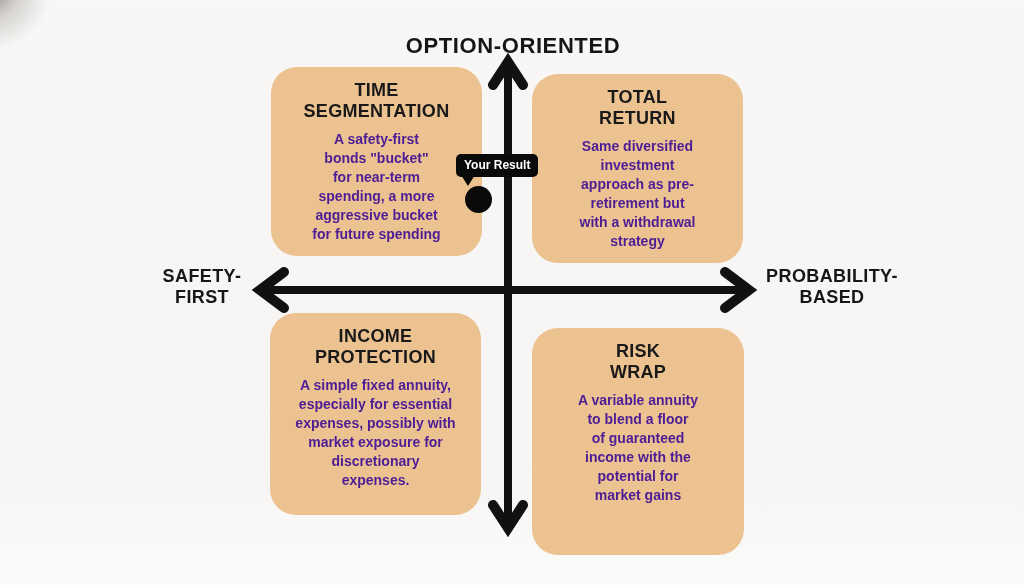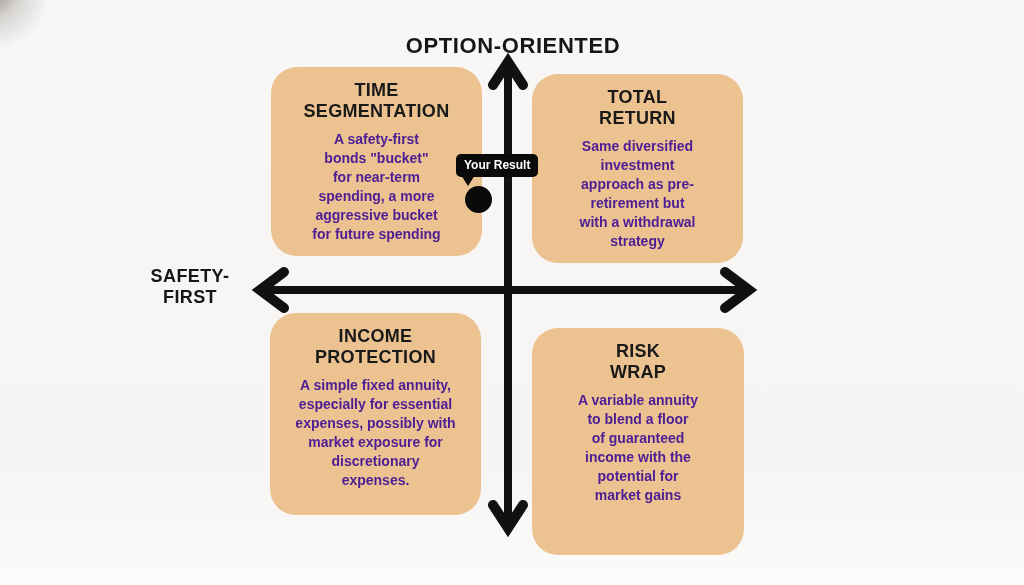--- a/index.html
+++ b/index.html
@@ -37,21 +37,21 @@
     position: absolute;
     font-weight: bold;
     color: #161616;
     text-align: center;
     z-index: 2;
   }
   .axis-label.h { font-size: 22px; letter-spacing: 0.6px; }
   .axis-label.v { font-size: 18px; letter-spacing: 0.4px; line-height: 21px; white-space: pre-line; }
   .label-top    { left: 352px; top: 33px;  width: 322px; }
   .label-bottom { left: 340px; top: 539px; width: 330px; }
-  .label-left   { left: 128px; top: 266px; width: 124px; }
+  .label-left   { left: 140px; top: 266px; width: 124px; }
   .label-right  { left: 757px; top: 266px; width: 150px; }
 
   .quad {
     position: absolute;
     background: #ecc291;
     border-radius: 26px;
     box-sizing: border-box;
     padding: 13px 8px 10px 8px;
     text-align: center;
     z-index: 2;
@@ -124,20 +124,22 @@
       <polyline points="493,85 508,62 523,85"></polyline>
       <polyline points="493,505 508,528 523,505"></polyline>
       <polyline points="284,272 260,290 284,308"></polyline>
       <polyline points="725,272 749,290 725,308"></polyline>
     </g>
   </svg>
 
   <div class="axis-label h label-top">OPTION-ORIENTED</div>
   <div class="axis-label v label-left">SAFETY-
 FIRST</div>
+  <div class="axis-label v label-right">PROBABILITY-
+BASED</div>
 
   <div class="quad quad-tl">
     <div class="q-title">TIME
 SEGMENTATION</div>
     <div class="q-body">A safety-first
 bonds "bucket"
 for near-term
 spending, a more
 aggressive bucket
 for future spending</div>

